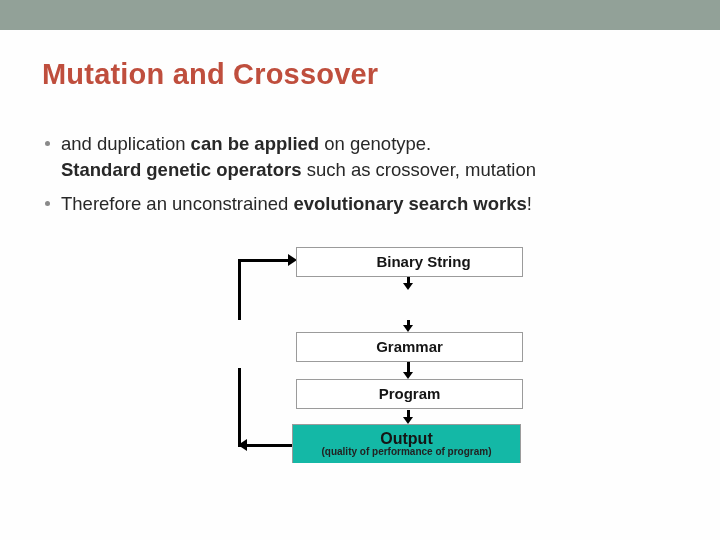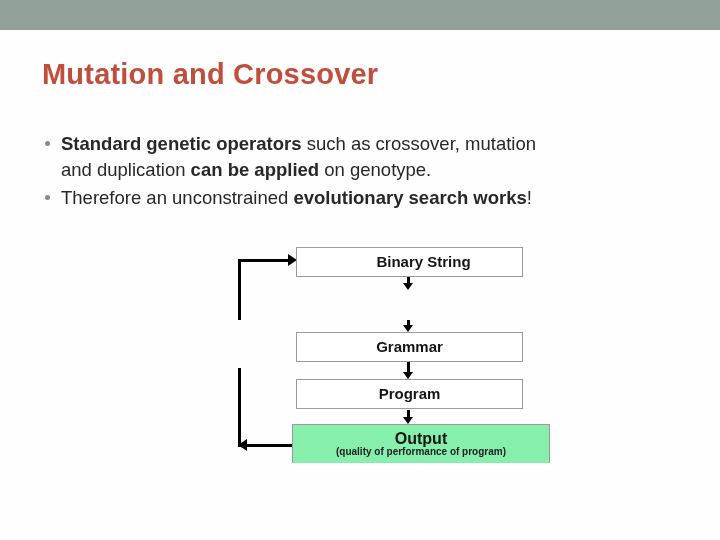--- a/index.html
+++ b/index.html
@@ -17,21 +17,21 @@
   
   .slide-title {
     position:absolute; left:42px; top:58px; width:650px;
     font-size:29px; font-weight:700; color:#bf4e3d;
     letter-spacing:0.2px; white-space:nowrap;
   }
 
   
   .bullet-list { position:absolute; left:42px; top:131px; width:650px; color:#282828; }
   .bullet-item { position:relative; padding-left:19px; font-size:18.5px; line-height:25.5px; }
-  .bullet-item + .bullet-item { margin-top:3px; }
+  .bullet-item + .bullet-item { margin-top:9px; }
   .bullet-dot {
     position:absolute; left:3px; top:10px; width:5px; height:5px;
     border-radius:50%; background:#8a8a8a;
   }
   .bullet-line { white-space:nowrap; }
   .bullet-line b { font-weight:700; }
 
   
   .diagram { position:absolute; left:0; top:0; width:720px; height:540px; pointer-events:none; }
 
@@ -40,22 +40,22 @@
     border:1px solid #9b9b9b; background:#ffffff; box-sizing:border-box;
     text-align:center; font-weight:700; font-size:15px; color:#151515;
     line-height:28px;
   }
   .box-binary  { top:247px;padding-left:28px; }
   .box-integer { top:290px; }
   .box-grammar { top:332px; }
   .box-program { top:379px; }
 
   .output-box {
-    position:absolute; left:292px; top:424px; width:258px; height:39px;
-    border:1px solid #9b9b9b; border-bottom:none; background:#86efac;
+    position:absolute; left:292px; top:424px; width:229px; height:39px;
+    border:1px solid #9b9b9b; border-bottom:none; background:#14b8a6;
     box-sizing:border-box; text-align:center; color:#151515;
   }
   .output-title { font-weight:700; font-size:16px; line-height:17px; margin-top:5px; }
   .output-subtitle { font-weight:700; font-size:10px; line-height:10px; color:#222; }
 
   .search-box {
     position:absolute; left:200px; top:320px; width:87px; height:48px;
     border:1.5px solid #3d3d3d; background:#ffffff; box-sizing:border-box;
     text-align:center; font-weight:700; font-size:15px; line-height:17px;
     color:#151515; display:flex; align-items:center; justify-content:center;
@@ -98,22 +98,22 @@
 <div class="slide">
 
   <div class="header-bar"></div>
 
   <div class="slide-title">Mutation and Crossover</div>
 
   <div class="bullet-list">
 
     <div class="bullet-item">
       <span class="bullet-dot"></span>
+      <div class="bullet-line"><span>and duplication </span><b>can be applied</b><span> on genotype.</span></div>
       <div class="bullet-line"><b>Standard genetic operators</b><span> such as crossover, mutation</span></div>
-      <div class="bullet-line"><span>and duplication </span><b>can be applied</b><span> on genotype.</span></div>
     </div>
 
     <div class="bullet-item">
       <span class="bullet-dot"></span>
       <div class="bullet-line"><span>Therefore an unconstrained </span><b>evolutionary search works</b><span>!</span></div>
     </div>
 
   </div>
 
   <div class="diagram">

